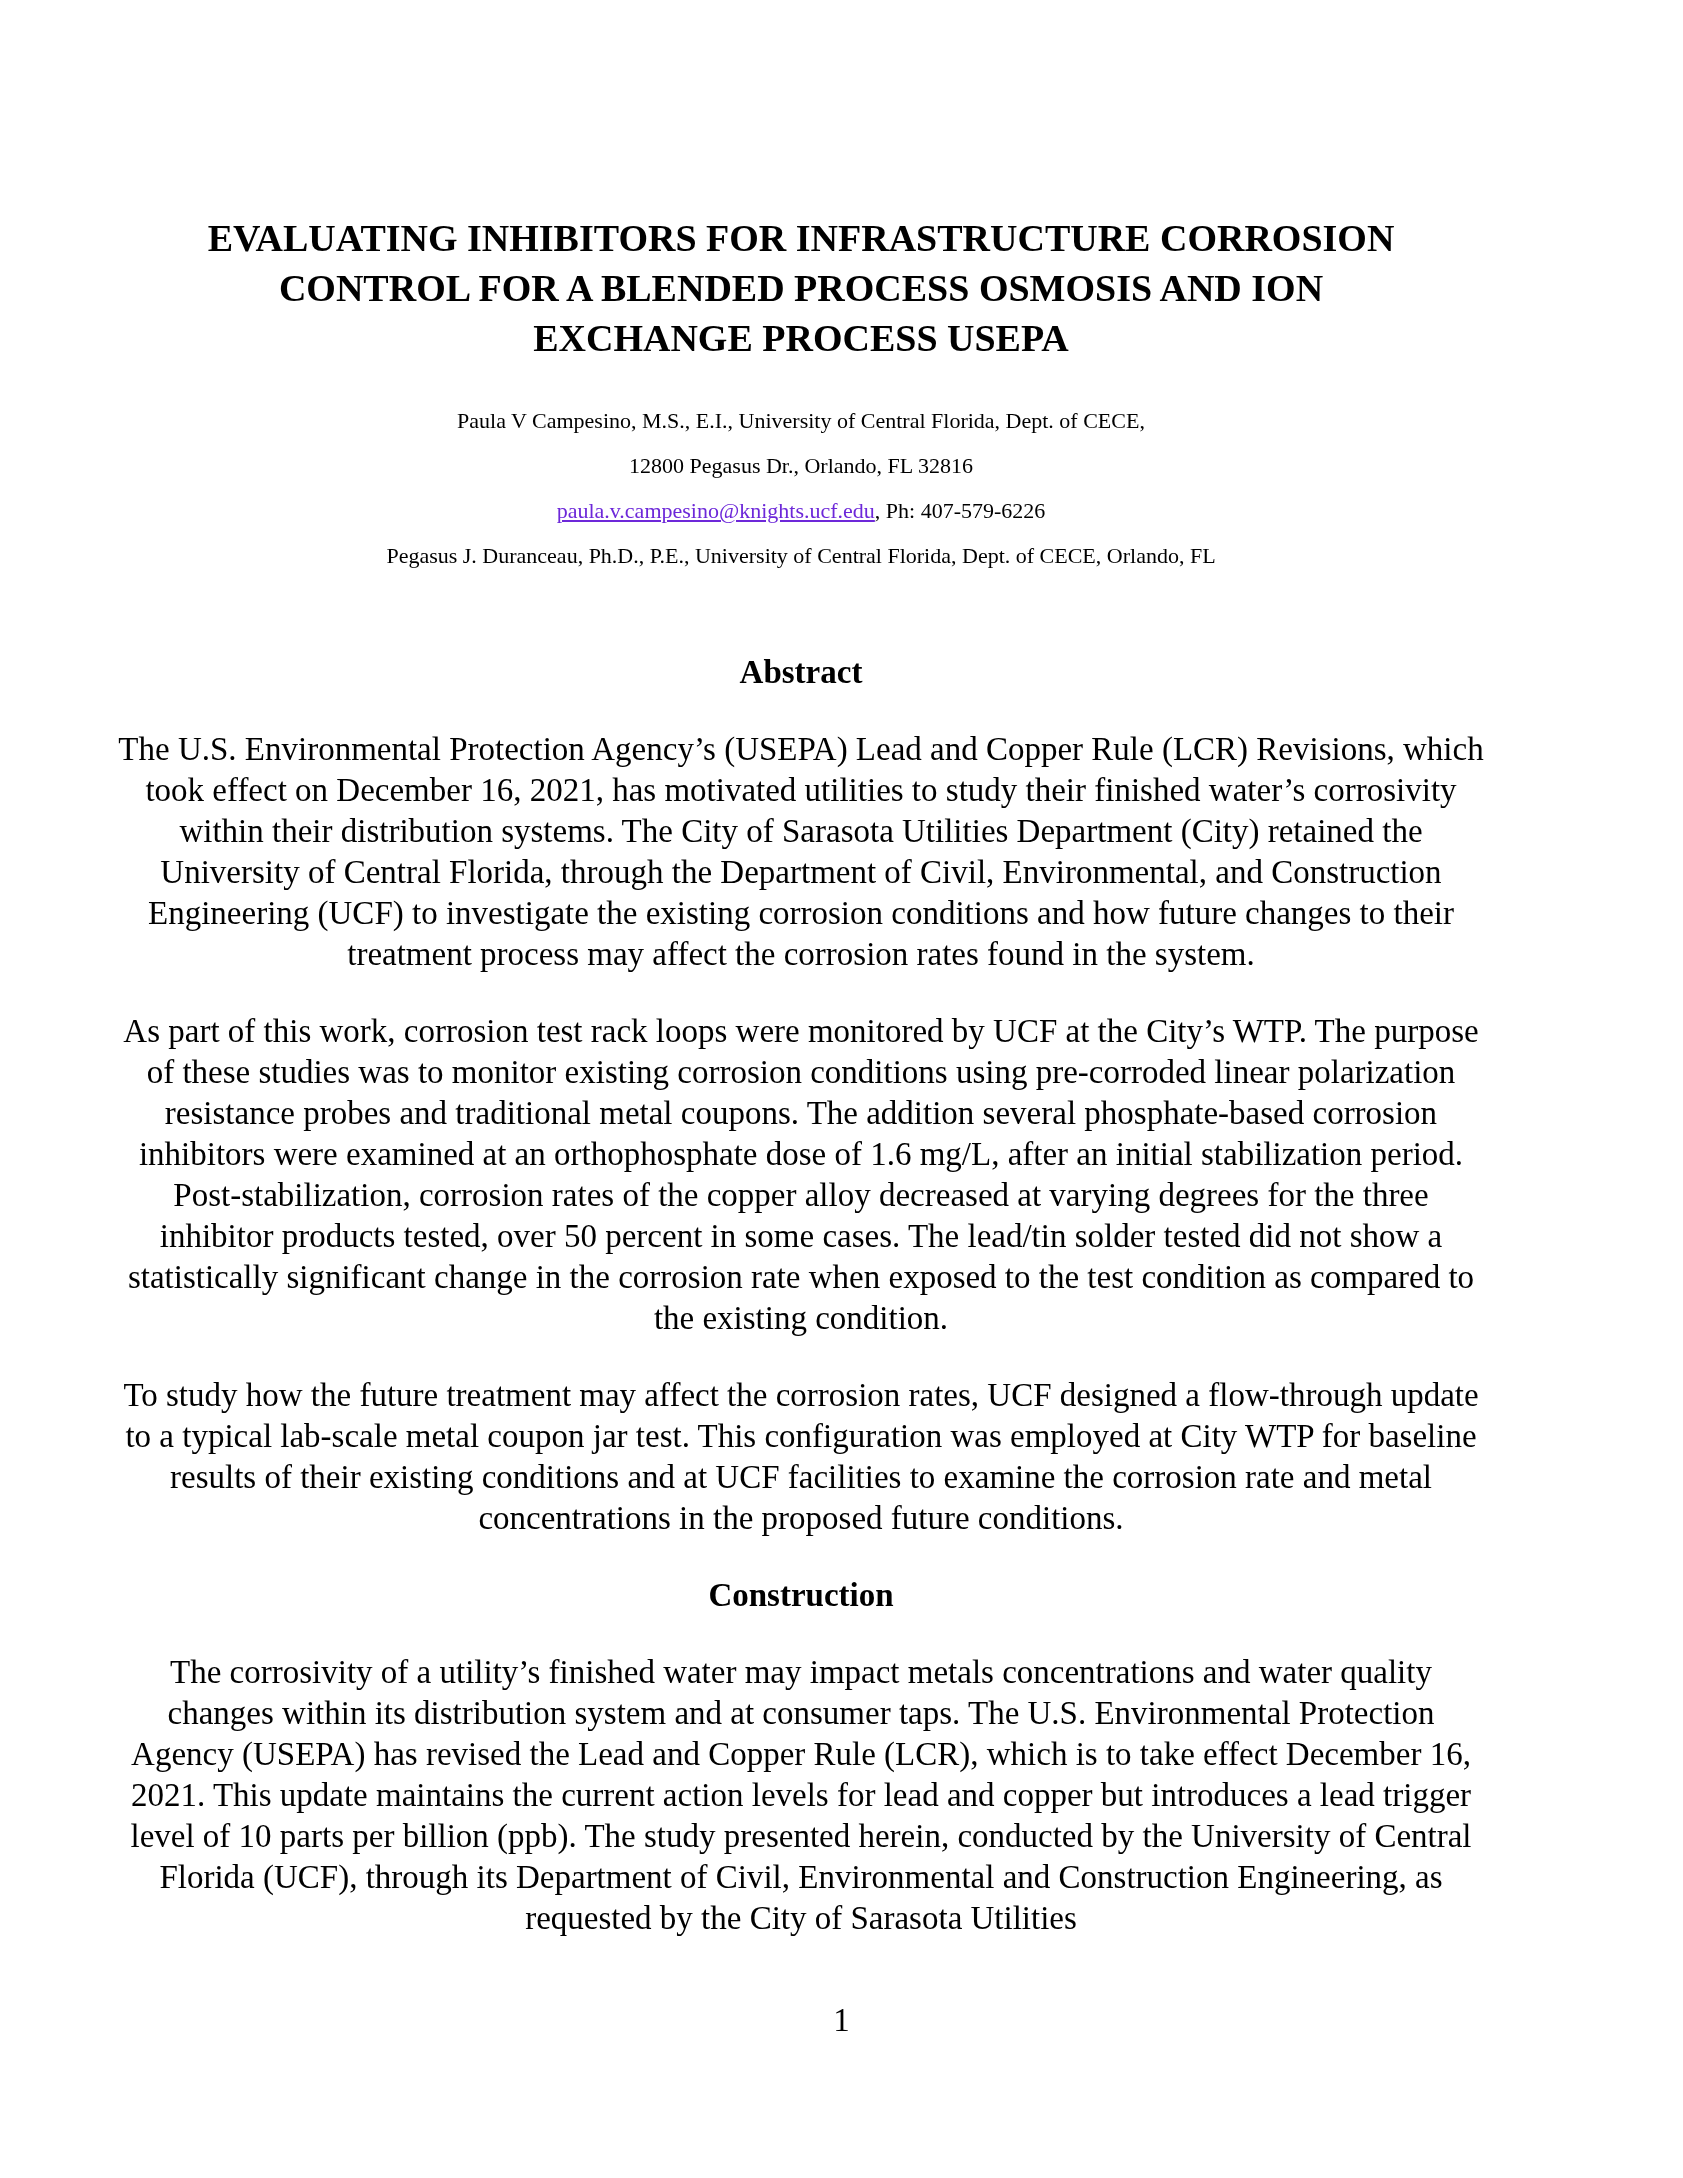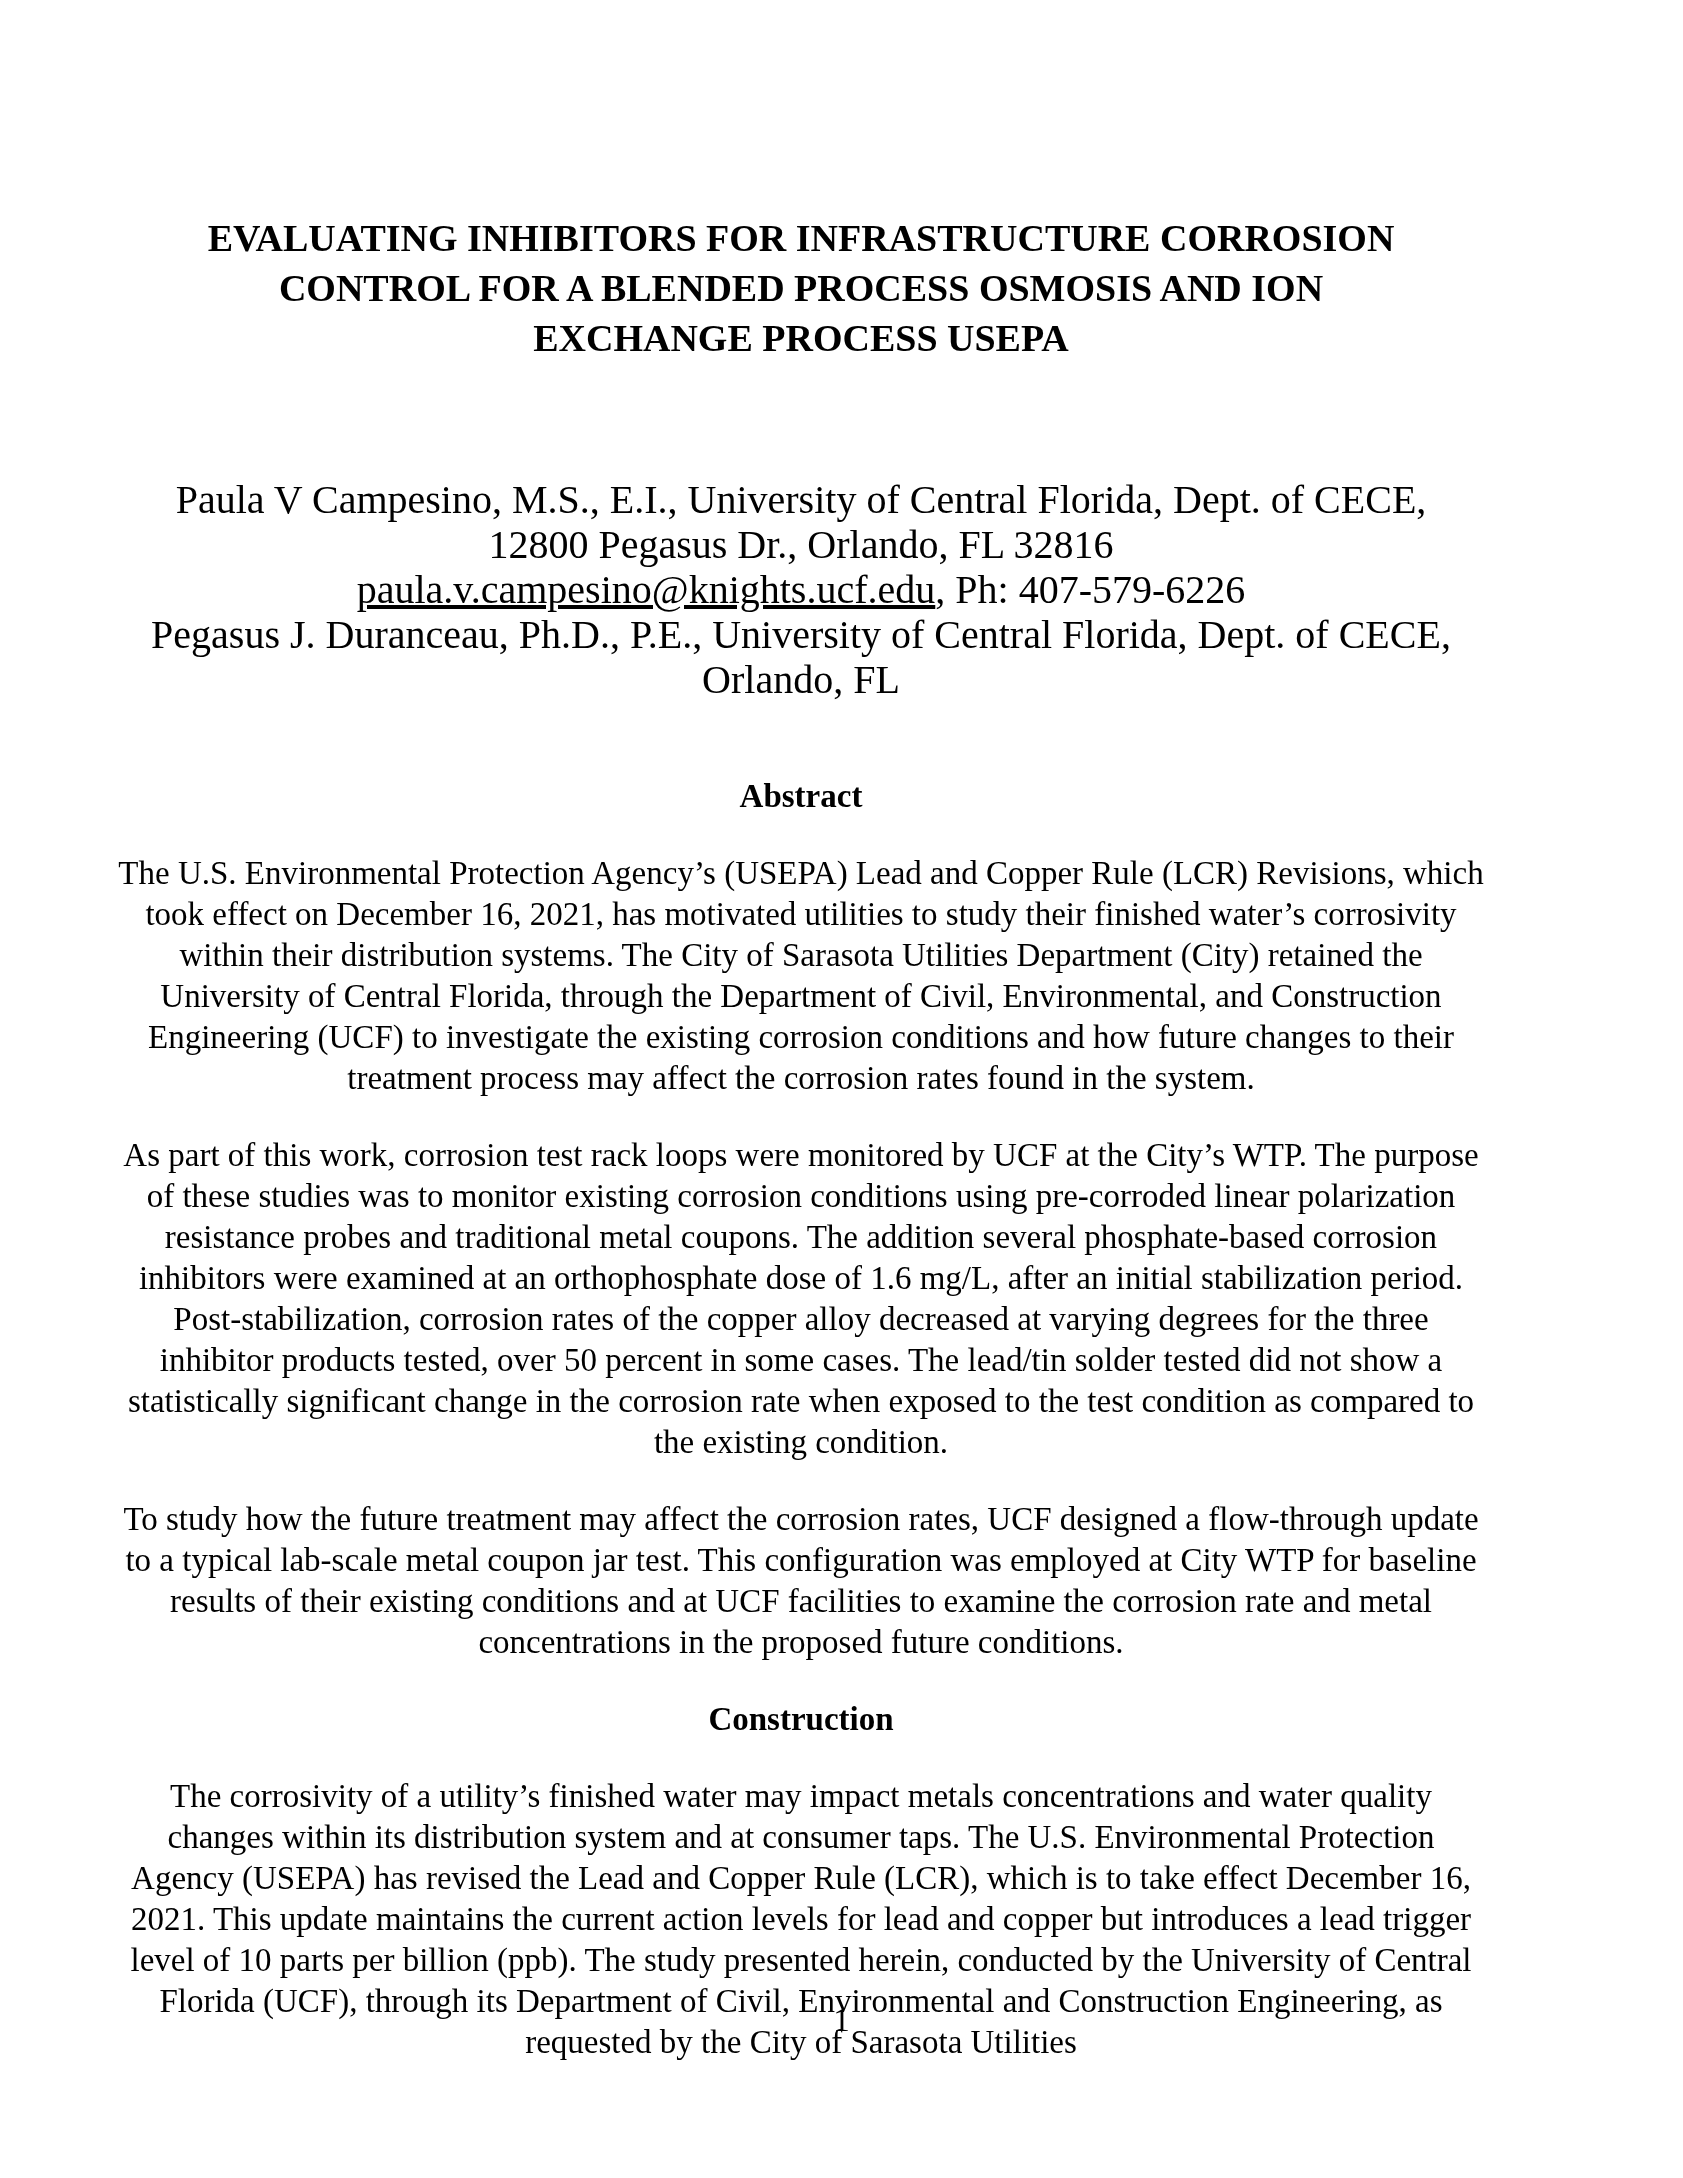--- a/index.html
+++ b/index.html
@@ -20,29 +20,29 @@
   }
   .title {
     margin: 0;
     font-size: 38px;
     line-height: 50px;
     font-weight: bold;
     text-align: center;
   }
   .title-line { display: block; }
   .authors {
-    margin-top: 114px;
+    margin-top: 35px;
     margin-bottom: 74px;
-    font-size: 40px;
+    font-size: 22px;
     line-height: 45px;
     text-align: center;
     font-weight: normal;
   }
   .email-link {
-    color: #000000;
+    color: #6d28d9;
     text-decoration: underline;
   }
   .section-heading {
     margin: 0 0 36px 0;
     font-size: 33px;
     line-height: 41px;
     font-weight: bold;
     text-align: center;
   }
   .para {

